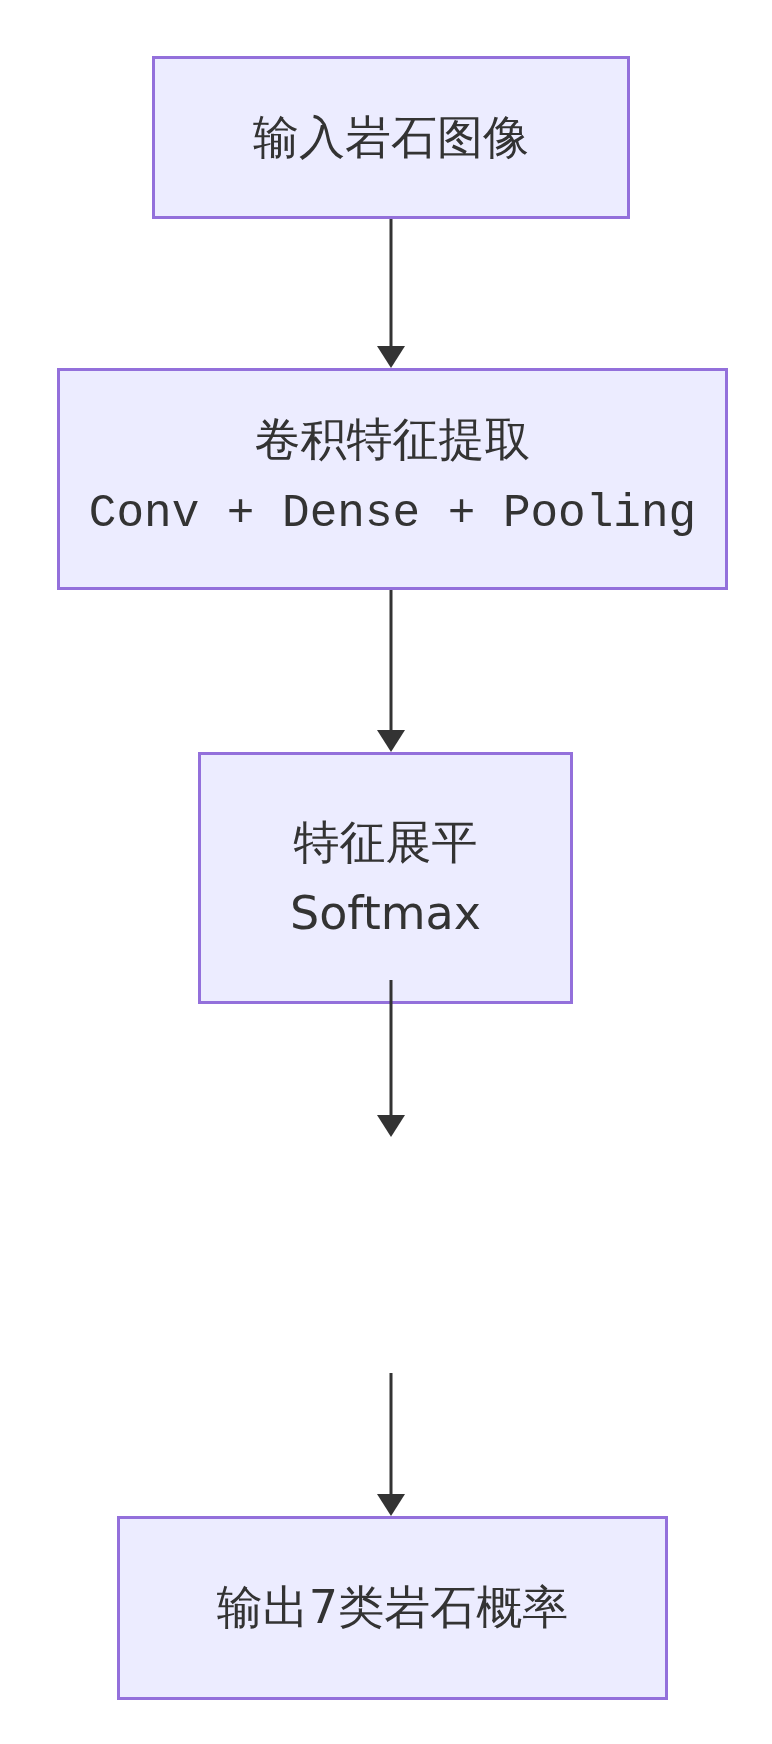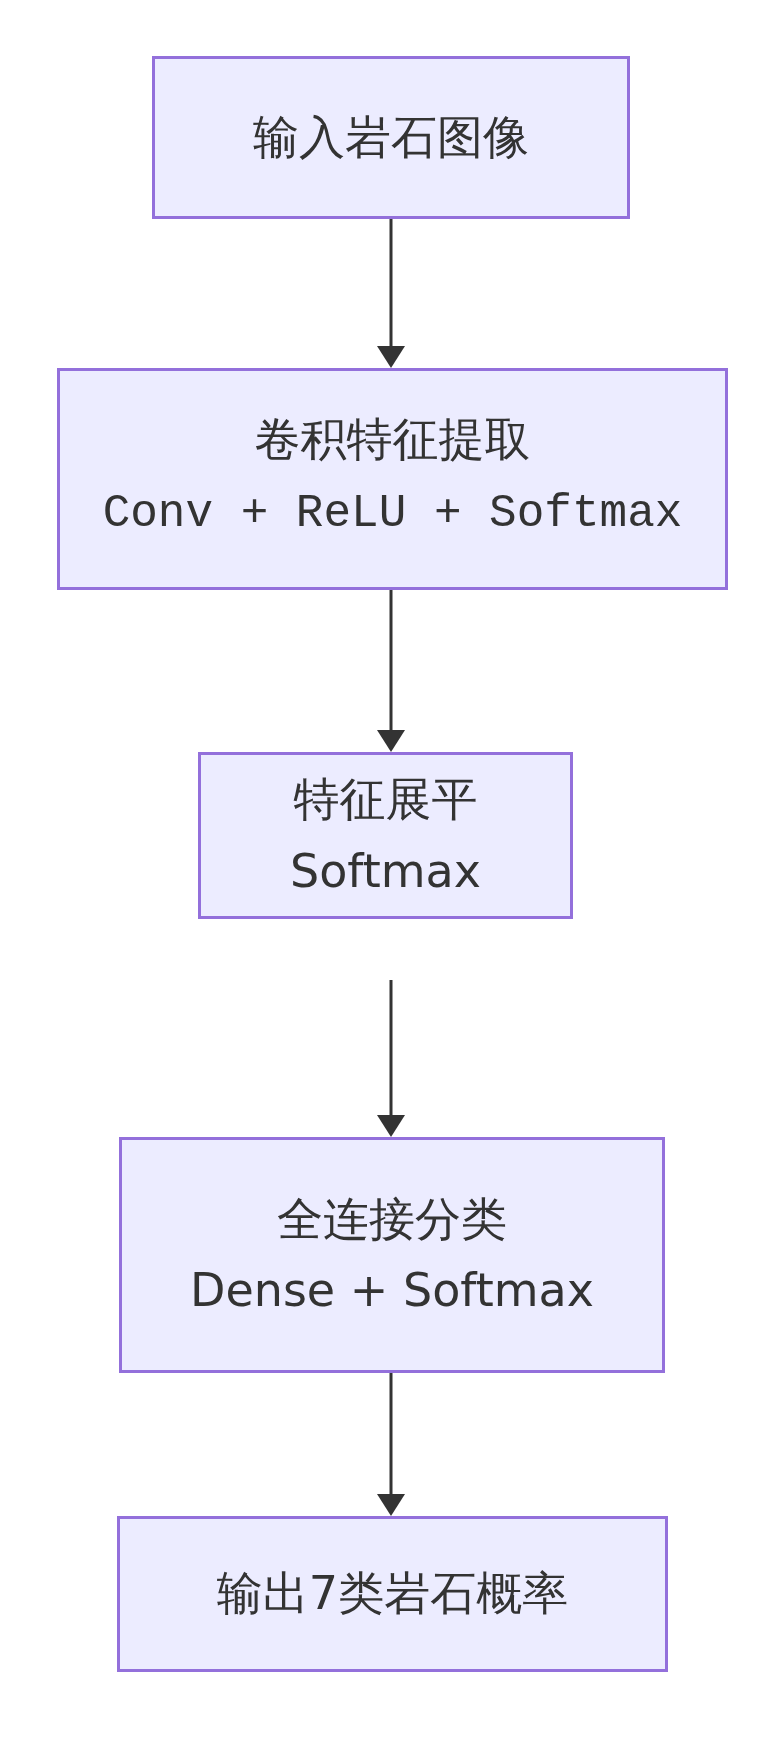--- a/index.html
+++ b/index.html
@@ -27,23 +27,23 @@
     color: #333333;
     font-size: 46px;
     line-height: 1.55;
   }
   .node .line {
     white-space: nowrap;
   }
   
   .node-1 { left: 152px; top: 56px;   width: 478px; height: 163px; }
   .node-2 { left: 57px;  top: 368px;  width: 671px; height: 222px; font-family: Liberation Mono, monospace; }
-  .node-3 { left: 198px; top: 752px;  width: 375px; height: 167px; }
+  .node-3 { left: 198px; top: 752px;  width: 375px; height: 252px; }
   .node-4 { left: 119px; top: 1137px; width: 546px; height: 236px; }
-  .node-5 { left: 117px; top: 1516px; width: 551px; height: 156px; }
+  .node-5 { left: 117px; top: 1516px; width: 551px; height: 184px; }
 
   .edge {
     position: absolute;
     left: 0; top: 0;
     width: 0; height: 0;
   }
   .edge .shaft {
     position: absolute;
     width: 3px;
     background: #333333;
@@ -77,42 +77,38 @@
     <div class="line">输入岩石图像</div>
   </div>
 
   <div class="edge edge-1">
     <div class="shaft"></div>
     <div class="head"></div>
   </div>
 
   <div class="node node-2">
     <div class="line">卷积特征提取</div>
-    <div class="line">Conv + ReLU + Softmax</div>
+    <div class="line">Conv + Dense + Pooling</div>
   </div>
 
   <div class="edge edge-2">
     <div class="shaft"></div>
     <div class="head"></div>
   </div>
 
   <div class="node node-3">
     <div class="line">特征展平</div>
     <div class="line">Softmax</div>
   </div>
 
   <div class="edge edge-3">
     <div class="shaft"></div>
     <div class="head"></div>
   </div>
 
-  <div class="node node-4">
-    <div class="line">全连接分类</div>
-    <div class="line">Dense + Softmax</div>
-  </div>
 
   <div class="edge edge-4">
     <div class="shaft"></div>
     <div class="head"></div>
   </div>
 
   <div class="node node-5">
     <div class="line">输出7类岩石概率</div>
   </div>
 

